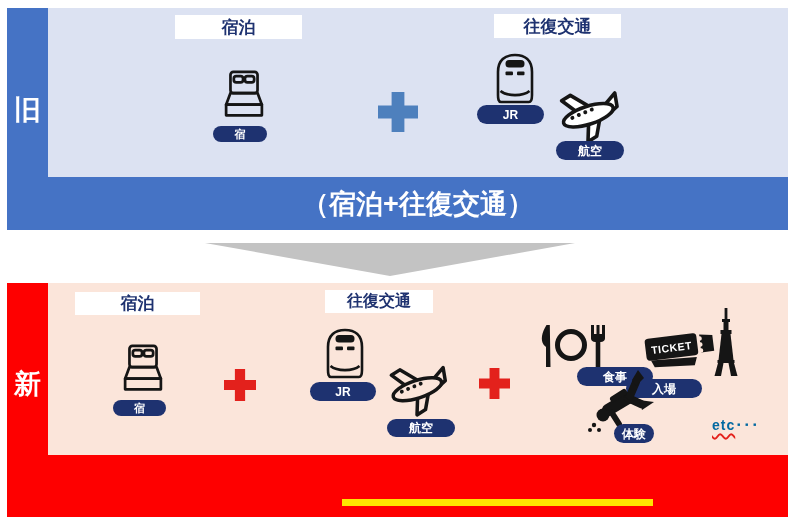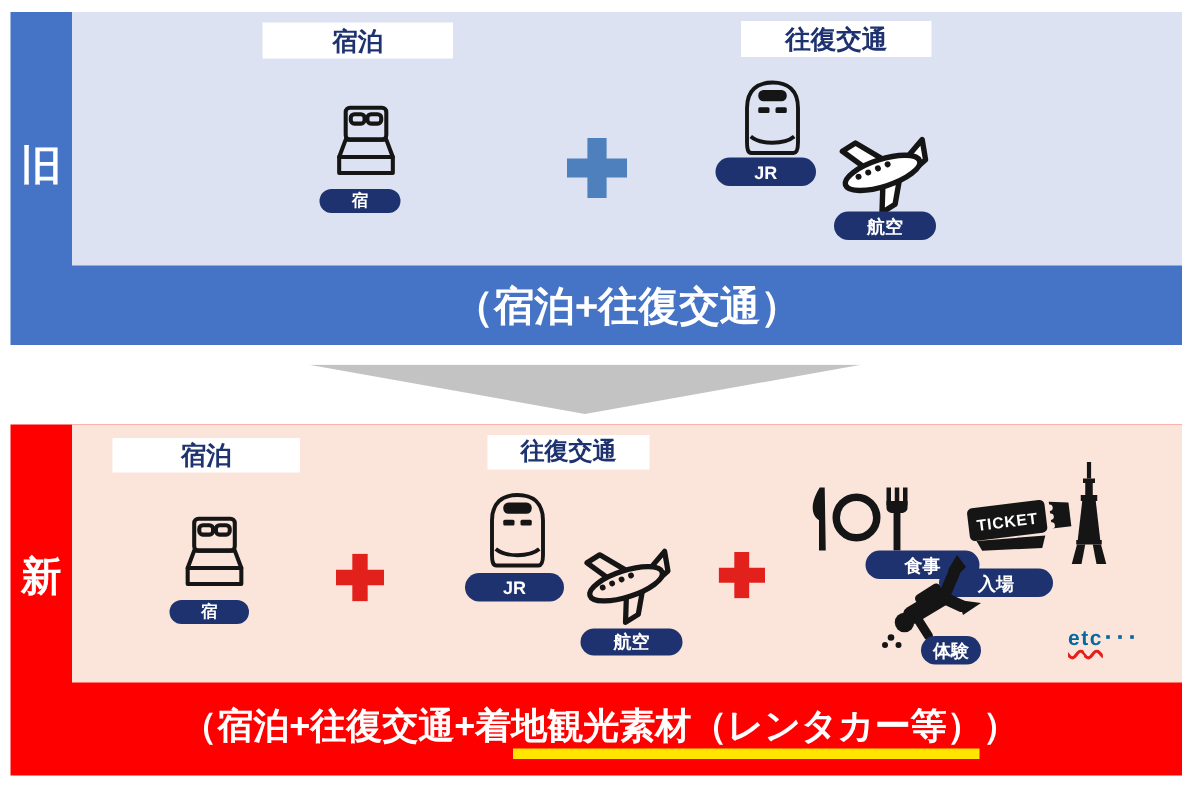--- a/index.html
+++ b/index.html
@@ -215,16 +215,15 @@
           <circle cx="13" cy="64" r="2"></circle>
       </g>
     </svg>
   </div>
   <div class="abs pill" style="left:614px;top:424px;width:40px;height:19px;font-size:12px;">体験</div>
 
   <div class="abs etc" style="left:712px;top:417px;">
     <span class="wavy">etc</span><span>･･･</span>
   </div>
 
-  <div class="abs summary summary-new">（宿泊+往復交通+着地観光素材（レンタカー等））</div>
   <div class="abs yellow-underline"></div>
 
 </div>
 
 </body></html>

